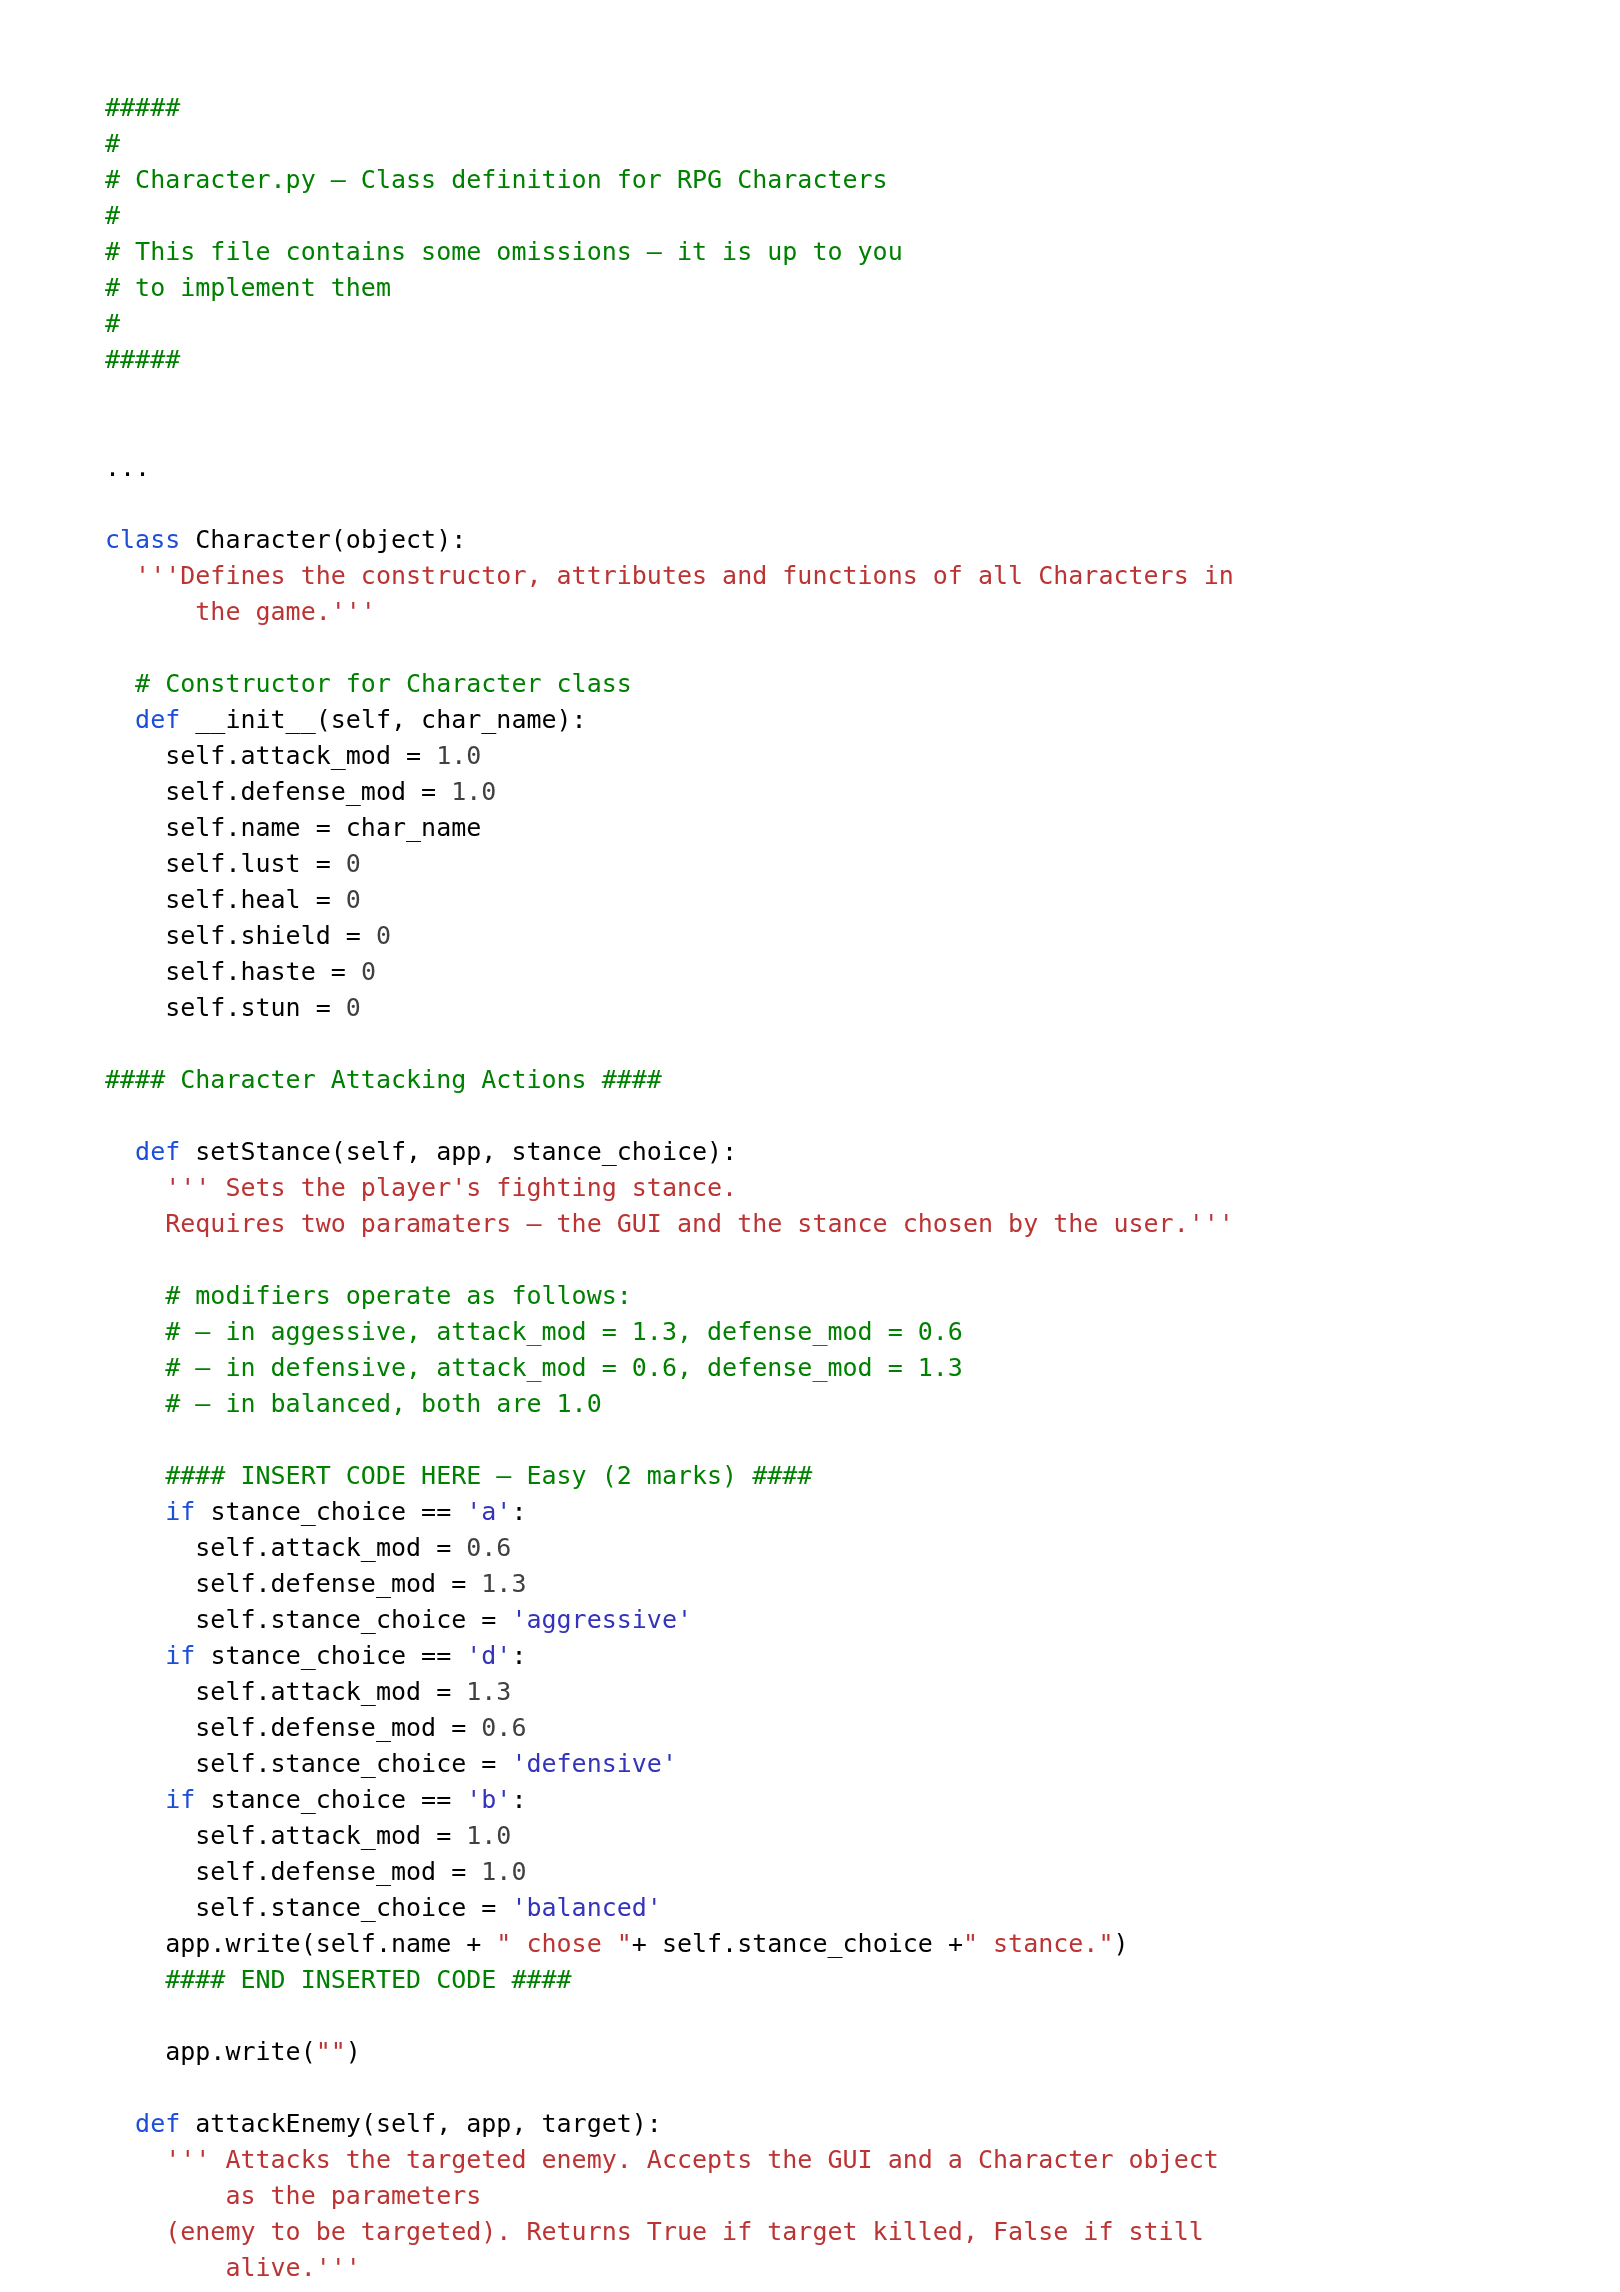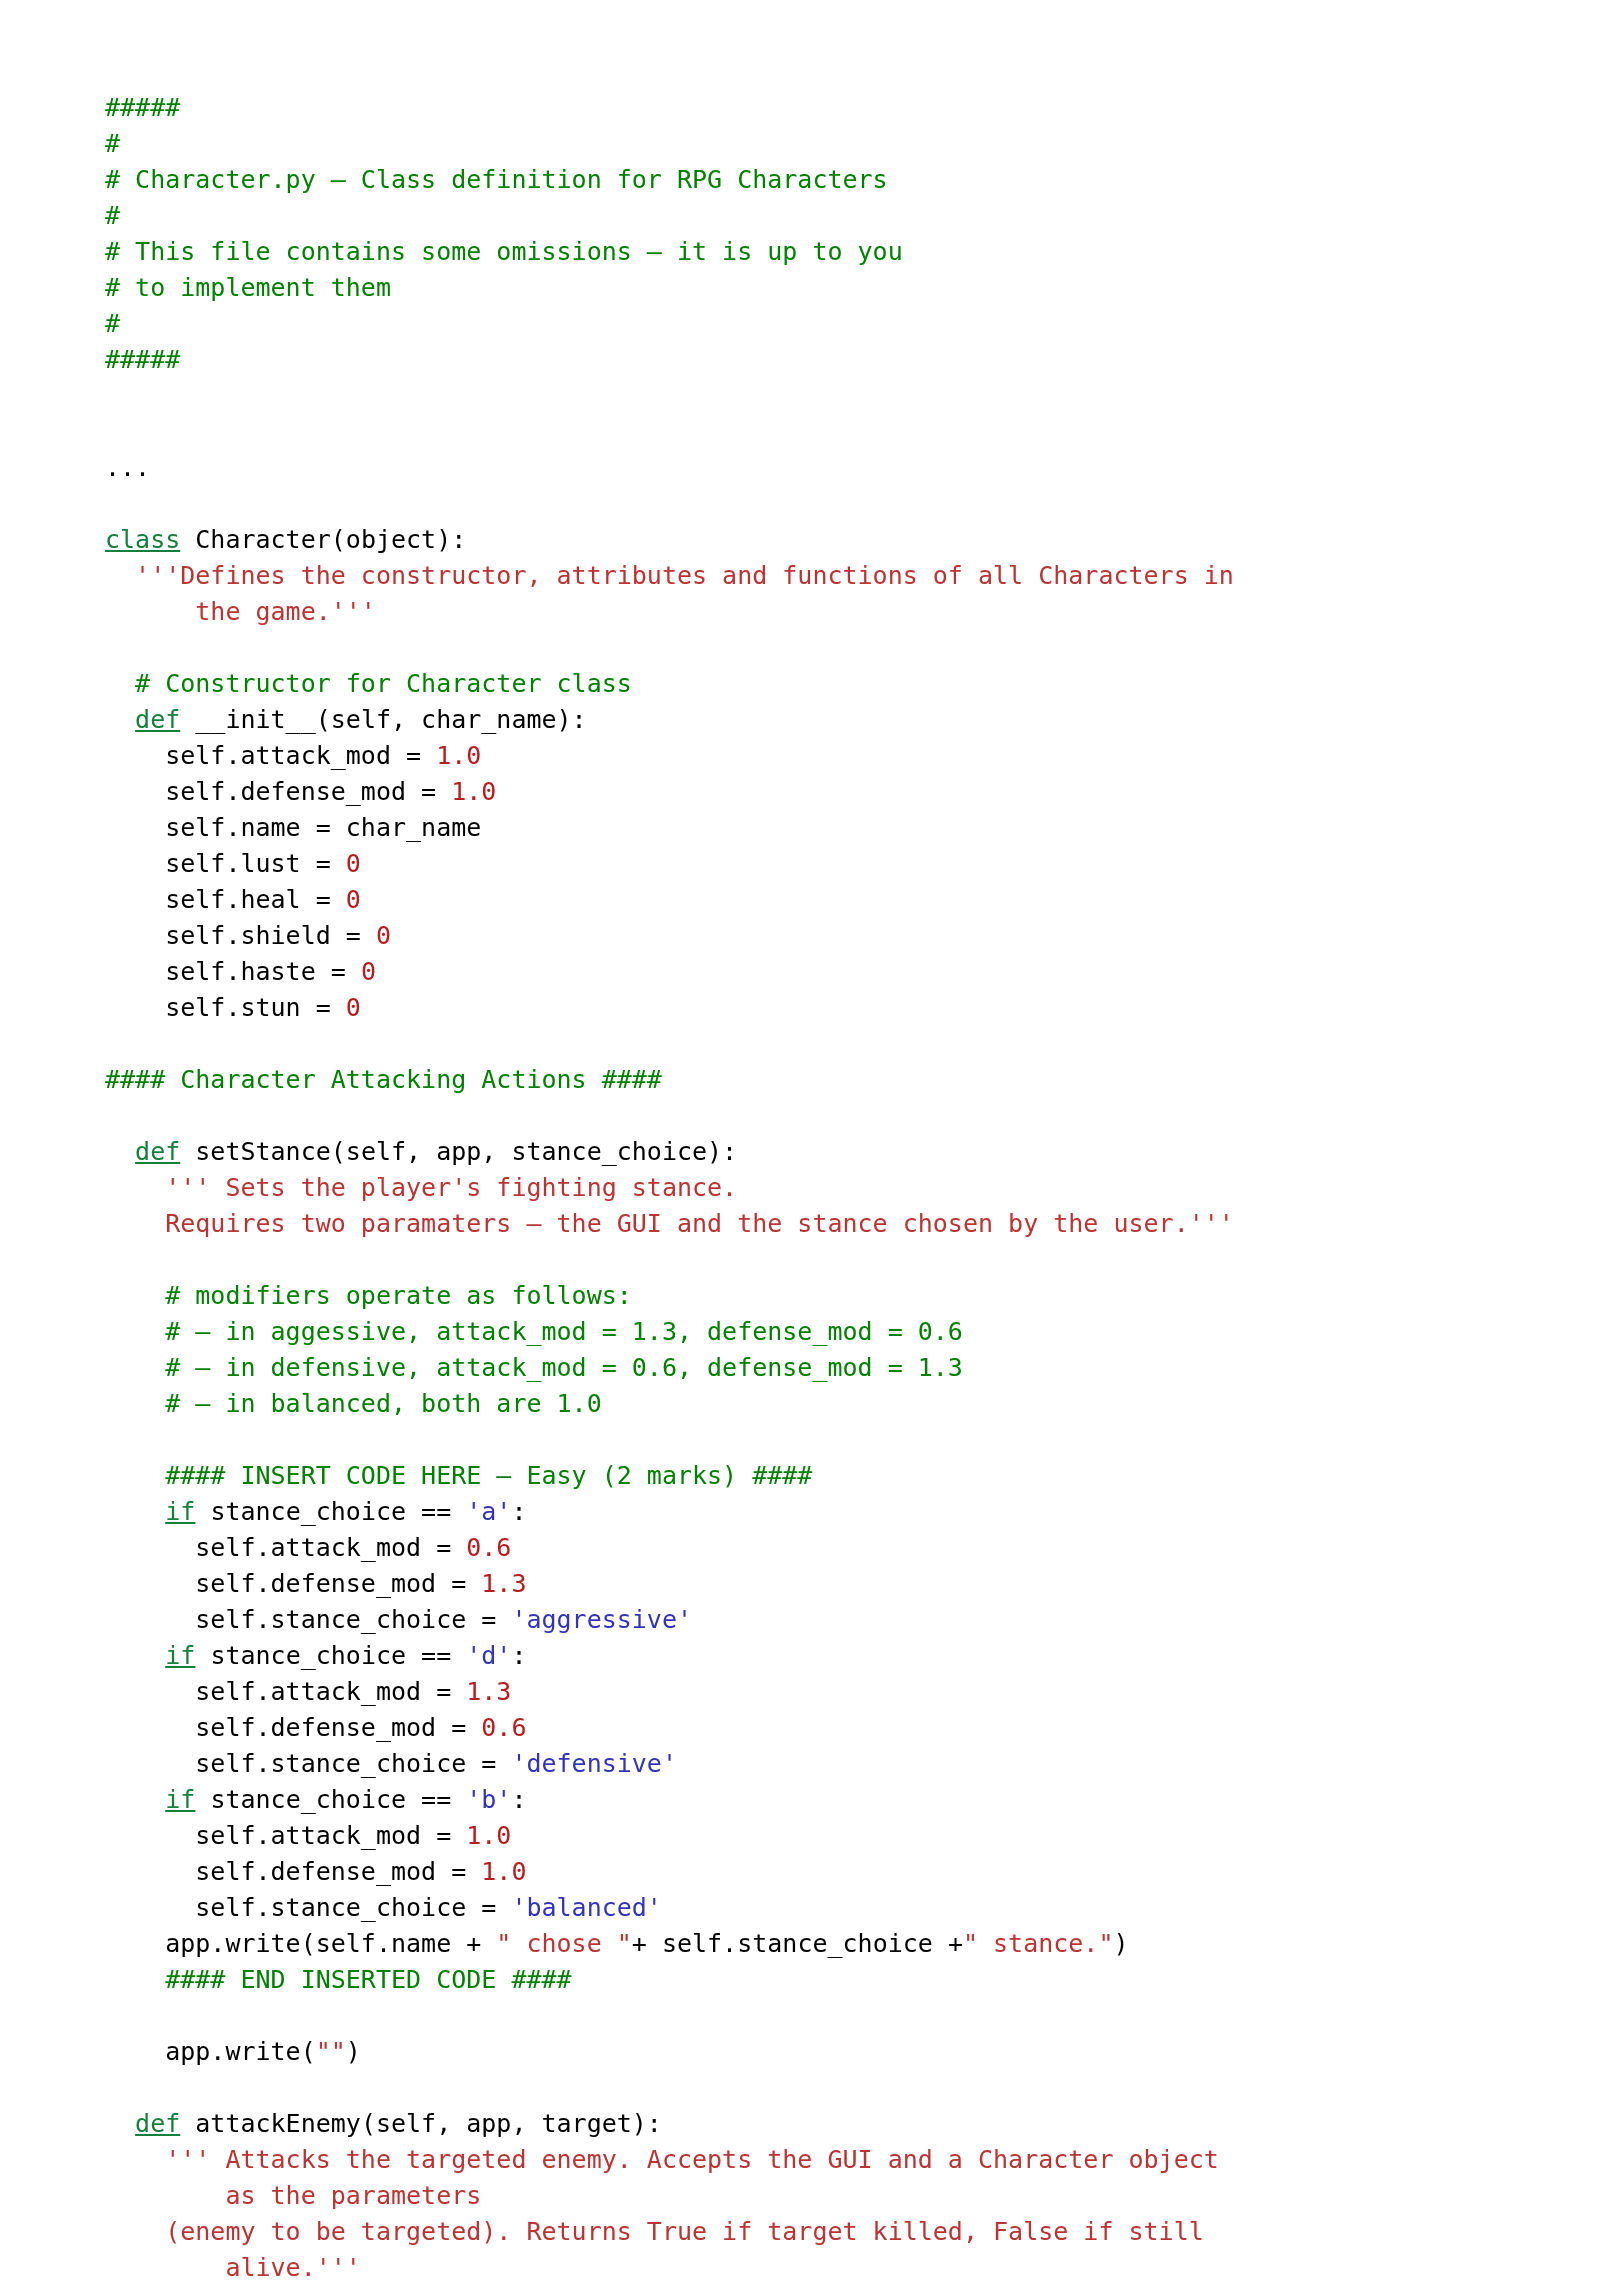--- a/index.html
+++ b/index.html
@@ -22,22 +22,22 @@
     font-size: 25px;
     line-height: 36px;
     white-space: pre;
     letter-spacing: 0px;
     color: #000000;
   }
   .ln { display: block; min-height: 36px; }
   .ln.blank { height: 36px; }
   
   .c  { color: #008000; }  
-  .k  { color: #15803d; text-decoration: underline; }  
-  .n  { color: #b91c1c; }  
+  .k  { color: #1d4ed8; }  
+  .n  { color: #404040; }  
   .s1 { color: #3333bb; }  
   .s2 { color: #bb3333; }  
   .ds { color: #bb3333; text-align: right; }  
   .p  { color: #000000; }  
 </style>
 </head>
 <body>
 
 <div id="code-listing"><span class="ln"><span class="c">#####</span></span><span class="ln"><span class="c">#</span></span><span class="ln"><span class="c"># Character.py – Class definition for RPG Characters</span></span><span class="ln"><span class="c">#</span></span><span class="ln"><span class="c"># This file contains some omissions – it is up to you</span></span><span class="ln"><span class="c"># to implement them</span></span><span class="ln"><span class="c">#</span></span><span class="ln"><span class="c">#####</span></span><span class="ln blank"></span><span class="ln blank"></span><span class="ln"><span class="p">...</span></span><span class="ln blank"></span><span class="ln"><span class="k">class</span><span class="p"> Character(object):</span></span><span class="ln"><span class="ds">  '''Defines the constructor, attributes and functions of all Characters in</span></span><span class="ln"><span class="ds">      the game.'''</span></span><span class="ln blank"></span><span class="ln"><span class="c">  # Constructor for Character class</span></span><span class="ln"><span class="p">  </span><span class="k">def</span><span class="p"> __init__(self, char_name):</span></span><span class="ln"><span class="p">    self.attack_mod = </span><span class="n">1.0</span></span><span class="ln"><span class="p">    self.defense_mod = </span><span class="n">1.0</span></span><span class="ln"><span class="p">    self.name = char_name</span></span><span class="ln"><span class="p">    self.lust = </span><span class="n">0</span></span><span class="ln"><span class="p">    self.heal = </span><span class="n">0</span></span><span class="ln"><span class="p">    self.shield = </span><span class="n">0</span></span><span class="ln"><span class="p">    self.haste = </span><span class="n">0</span></span><span class="ln"><span class="p">    self.stun = </span><span class="n">0</span></span><span class="ln blank"></span><span class="ln"><span class="c">#### Character Attacking Actions ####</span></span><span class="ln blank"></span><span class="ln"><span class="p">  </span><span class="k">def</span><span class="p"> setStance(self, app, stance_choice):</span></span><span class="ln"><span class="ds">    ''' Sets the player's fighting stance.</span></span><span class="ln"><span class="ds">    Requires two paramaters – the GUI and the stance chosen by the user.'''</span></span><span class="ln blank"></span><span class="ln"><span class="c">    # modifiers operate as follows:</span></span><span class="ln"><span class="c">    # – in aggessive, attack_mod = 1.3, defense_mod = 0.6</span></span><span class="ln"><span class="c">    # – in defensive, attack_mod = 0.6, defense_mod = 1.3</span></span><span class="ln"><span class="c">    # – in balanced, both are 1.0</span></span><span class="ln blank"></span><span class="ln"><span class="c">    #### INSERT CODE HERE – Easy (2 marks) ####</span></span><span class="ln"><span class="p">    </span><span class="k">if</span><span class="p"> stance_choice == </span><span class="s1">'a'</span><span class="p">:</span></span><span class="ln"><span class="p">      self.attack_mod = </span><span class="n">0.6</span></span><span class="ln"><span class="p">      self.defense_mod = </span><span class="n">1.3</span></span><span class="ln"><span class="p">      self.stance_choice = </span><span class="s1">'aggressive'</span></span><span class="ln"><span class="p">    </span><span class="k">if</span><span class="p"> stance_choice == </span><span class="s1">'d'</span><span class="p">:</span></span><span class="ln"><span class="p">      self.attack_mod = </span><span class="n">1.3</span></span><span class="ln"><span class="p">      self.defense_mod = </span><span class="n">0.6</span></span><span class="ln"><span class="p">      self.stance_choice = </span><span class="s1">'defensive'</span></span><span class="ln"><span class="p">    </span><span class="k">if</span><span class="p"> stance_choice == </span><span class="s1">'b'</span><span class="p">:</span></span><span class="ln"><span class="p">      self.attack_mod = </span><span class="n">1.0</span></span><span class="ln"><span class="p">      self.defense_mod = </span><span class="n">1.0</span></span><span class="ln"><span class="p">      self.stance_choice = </span><span class="s1">'balanced'</span></span><span class="ln"><span class="p">    app.write(self.name + </span><span class="s2">" chose "</span><span class="p">+ self.stance_choice +</span><span class="s2">" stance."</span><span class="p">)</span></span><span class="ln"><span class="c">    #### END INSERTED CODE ####</span></span><span class="ln blank"></span><span class="ln"><span class="p">    app.write(</span><span class="s2">""</span><span class="p">)</span></span><span class="ln blank"></span><span class="ln"><span class="p">  </span><span class="k">def</span><span class="p"> attackEnemy(self, app, target):</span></span><span class="ln"><span class="ds">    ''' Attacks the targeted enemy. Accepts the GUI and a Character object</span></span><span class="ln"><span class="ds">        as the parameters</span></span><span class="ln"><span class="ds">    (enemy to be targeted). Returns True if target killed, False if still</span></span><span class="ln"><span class="ds">        alive.'''</span></span></div>
 

